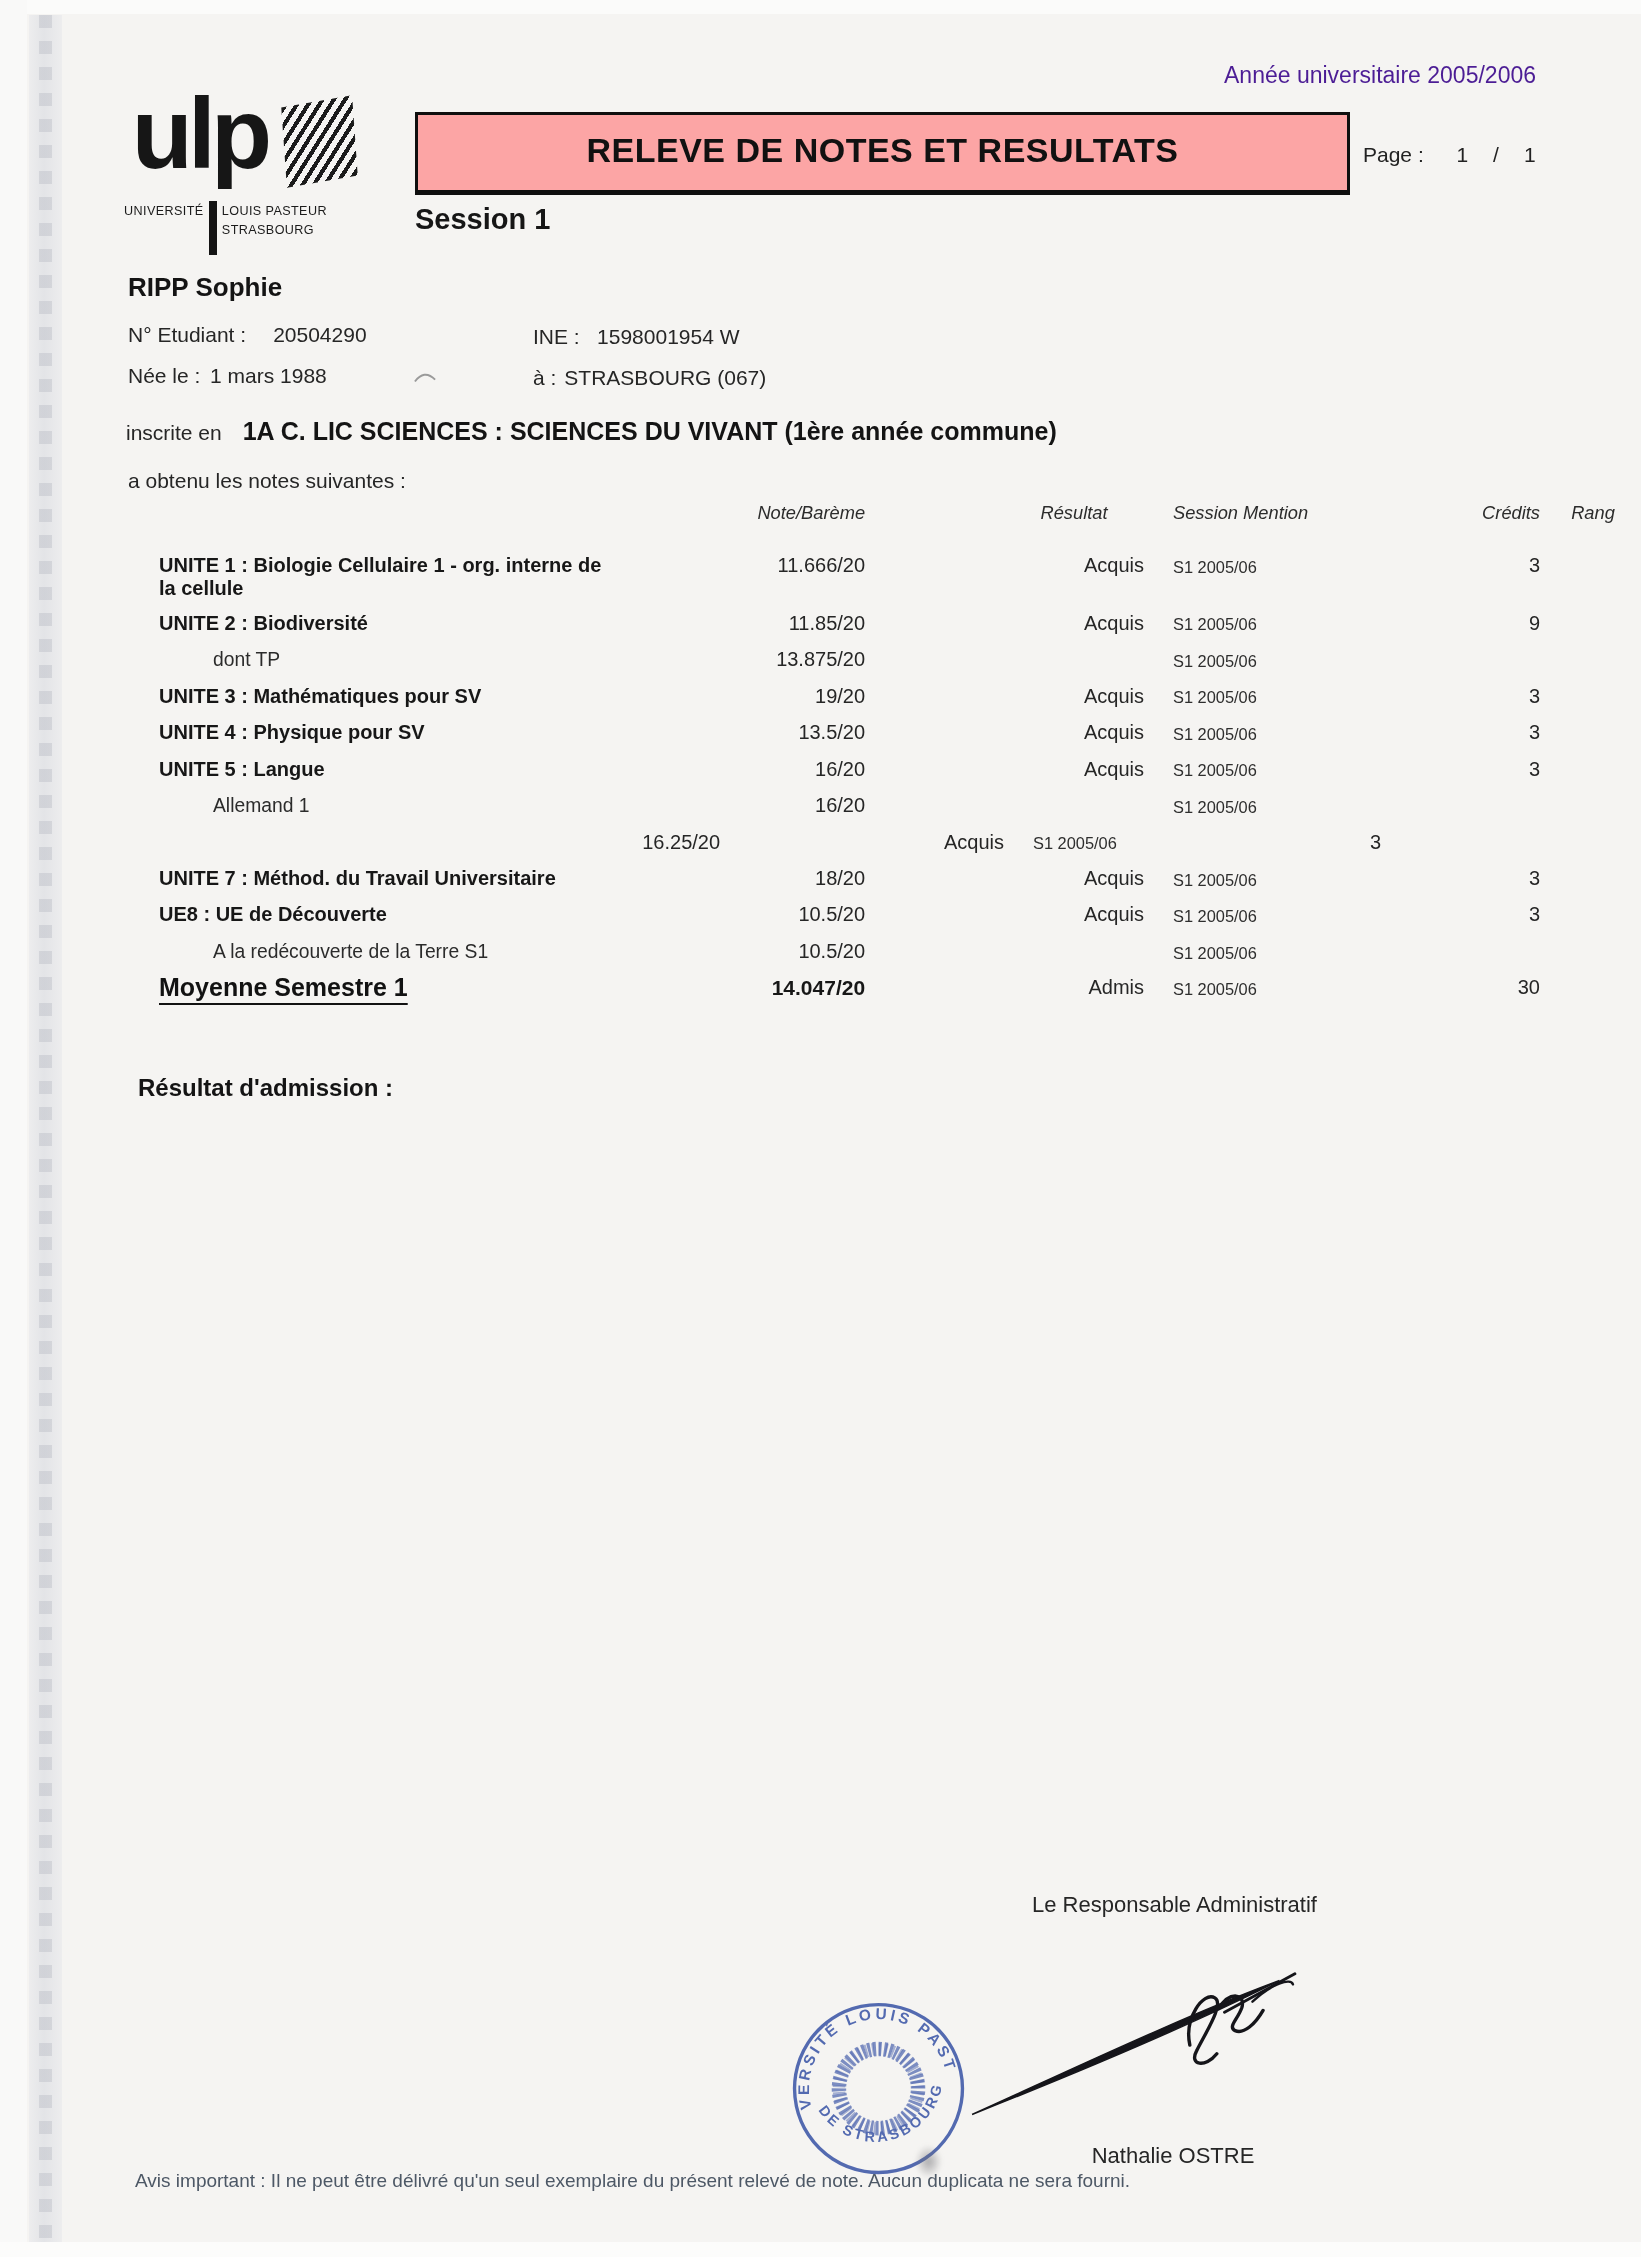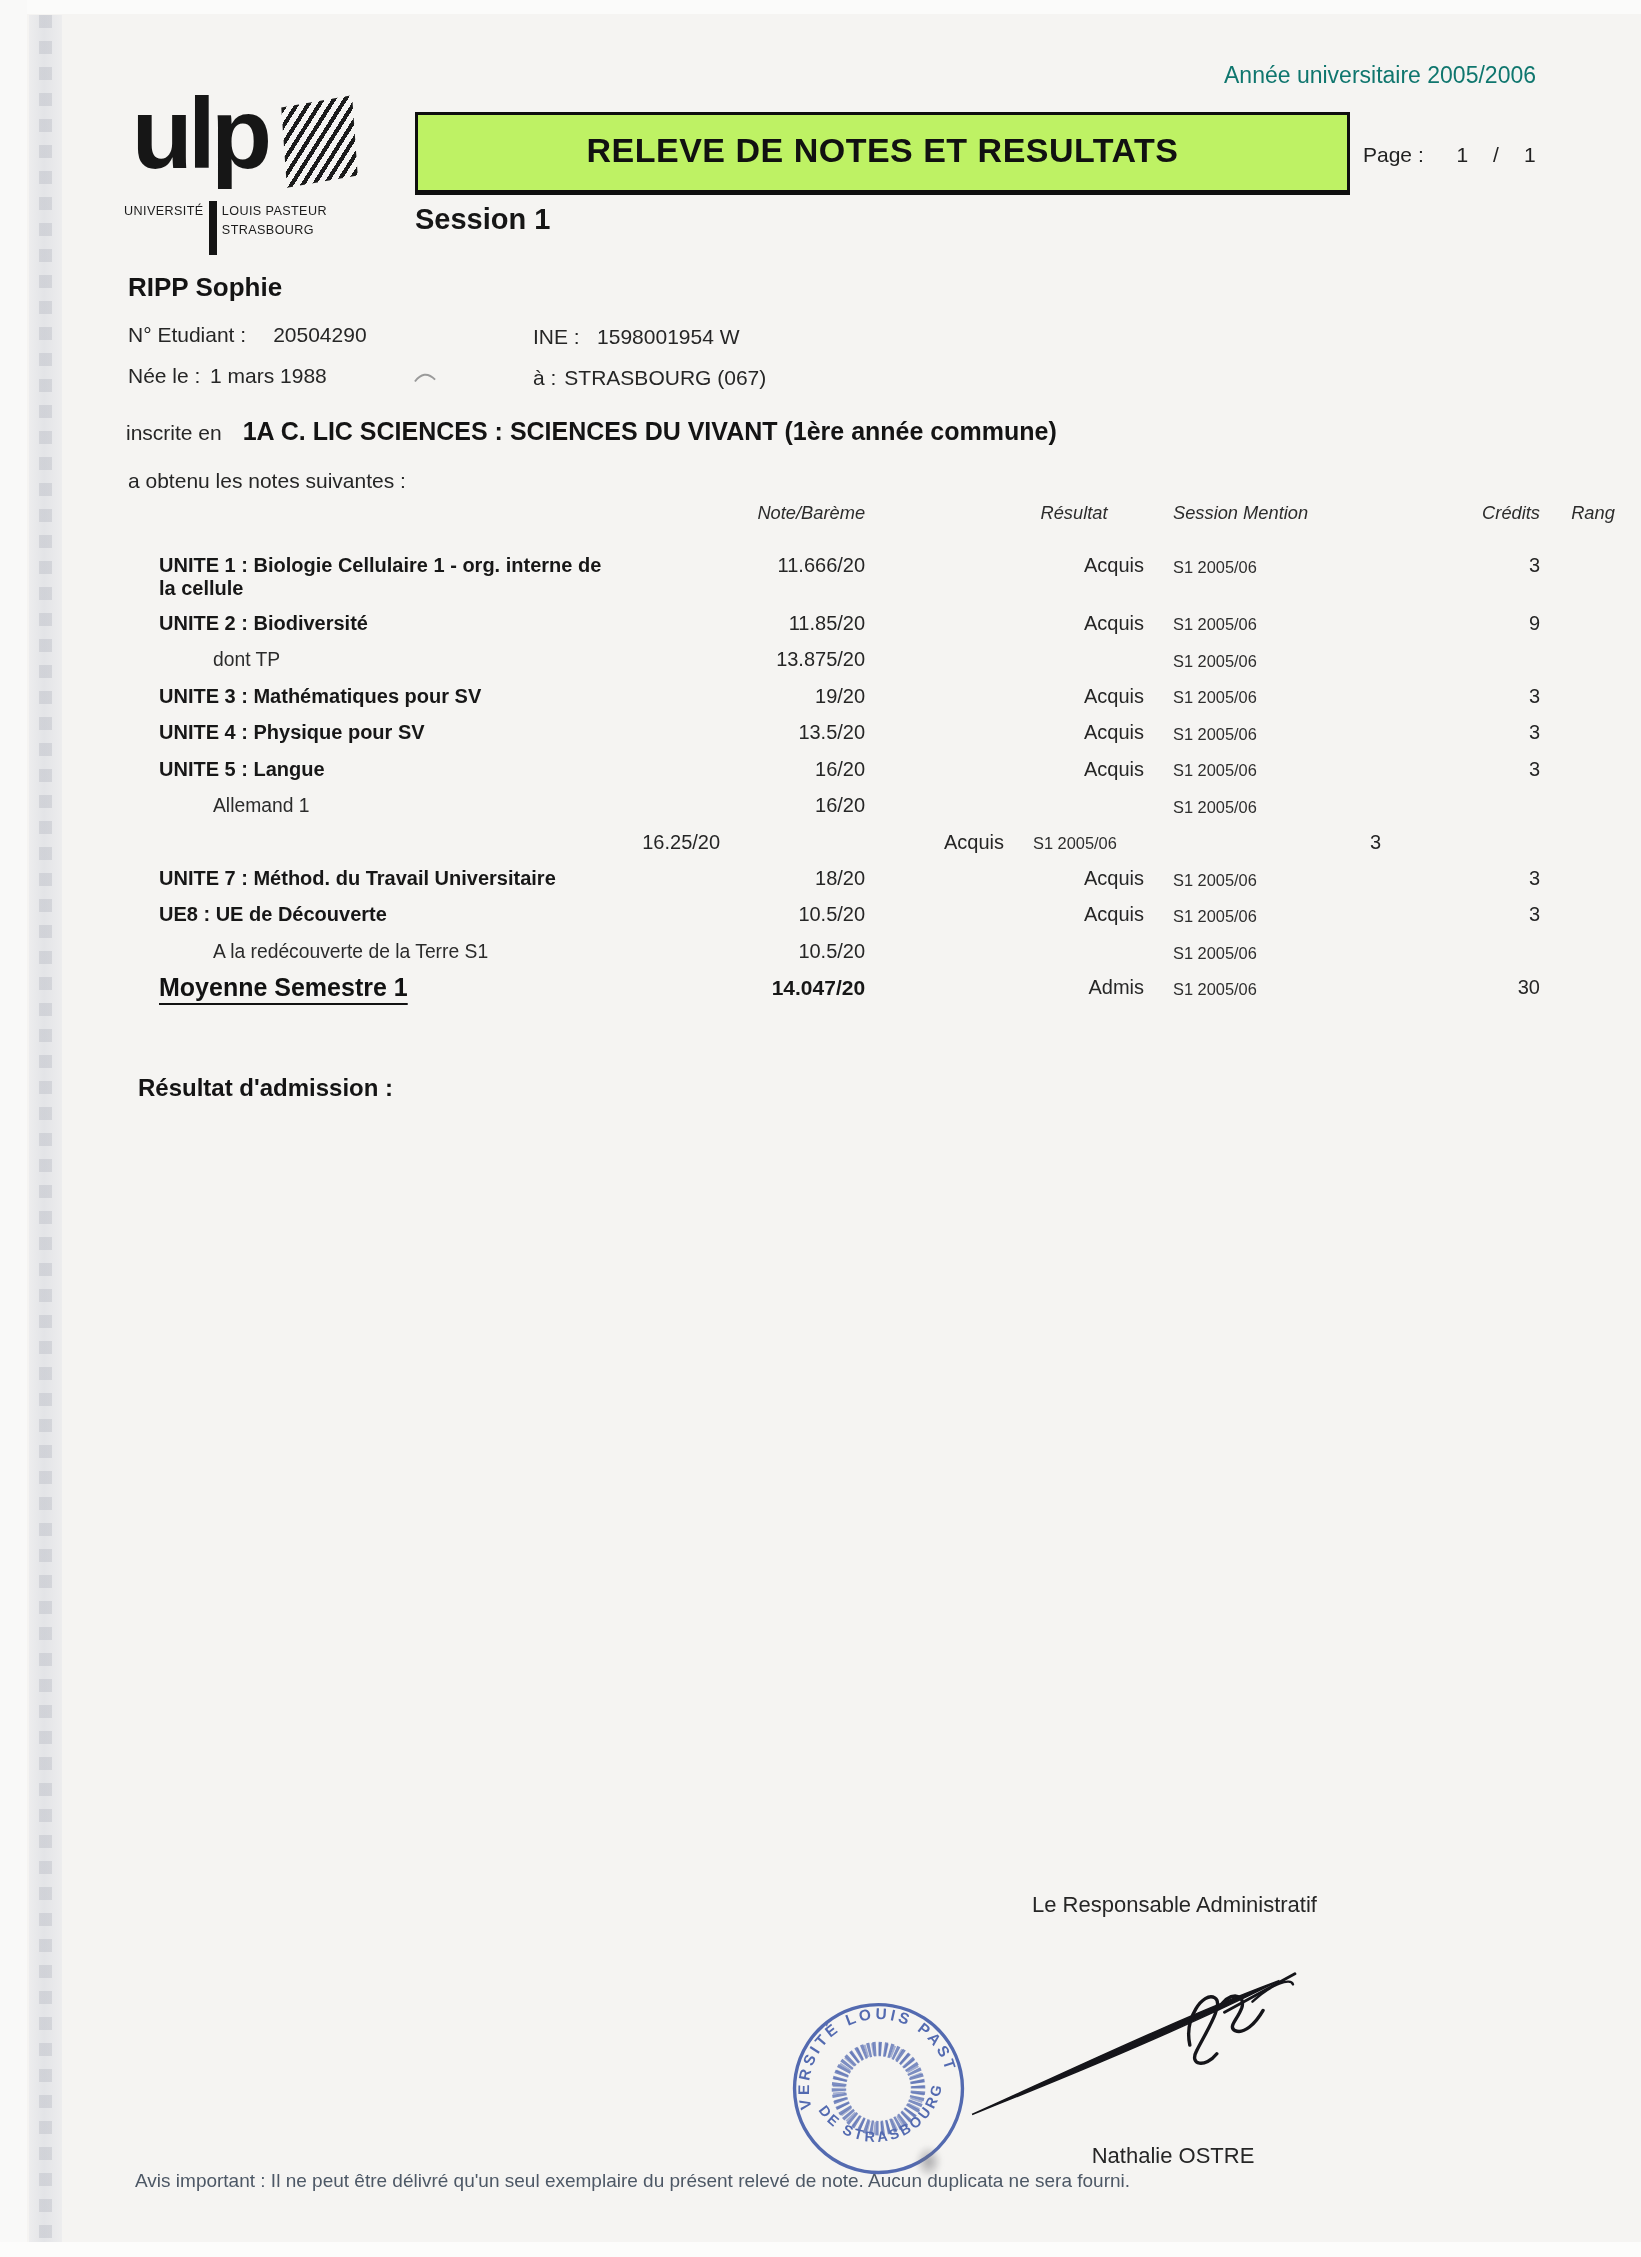--- a/index.html
+++ b/index.html
@@ -16,24 +16,24 @@
     position:absolute;left:29px;width:33px;top:15.4px;bottom:0;
     background:linear-gradient(90deg,#ededee,#e3e4e7 45%,#ededee);
   }
   .edge-strip .dashes{
     position:absolute;left:9.7px;width:13.5px;top:0;bottom:0;
     background:repeating-linear-gradient(180deg,rgba(175,178,188,.35) 0 12.6px,rgba(0,0,0,0) 12.6px 26px);
   }
   .bottom-edge{position:absolute;left:0;right:0;bottom:0;height:15.4px;background:#fcfcfb;}
 
   
-  .acad-year{position:absolute;top:62px;left:1224px;width:367px;font-size:23px;color:#0f766e;}
+  .acad-year{position:absolute;top:62px;left:1224px;width:367px;font-size:23px;color:#4c1d95;}
   .title-box{
     position:absolute;left:415px;top:112px;width:929px;height:75px;
-    border:3.9px solid #0f0f0f;border-bottom-width:5.8px;background:#bef264;
+    border:3.9px solid #0f0f0f;border-bottom-width:5.8px;background:#fca5a5;
     text-align:center;line-height:71px;font-size:34px;font-weight:bold;color:#111;
     letter-spacing:0.5px;
   }
   .page-ind{position:absolute;left:1363px;top:143px;font-size:21px;color:#222;display:flex;gap:25px;}
   .page-ind .lbl{margin-right:7.7px;}
   .session{position:absolute;left:415px;top:203px;width:929px;text-align:left;
     font-size:29px;font-weight:bold;color:#161616;}
 
   
   .logo{position:absolute;left:124px;top:93px;width:251px;height:183px;}

